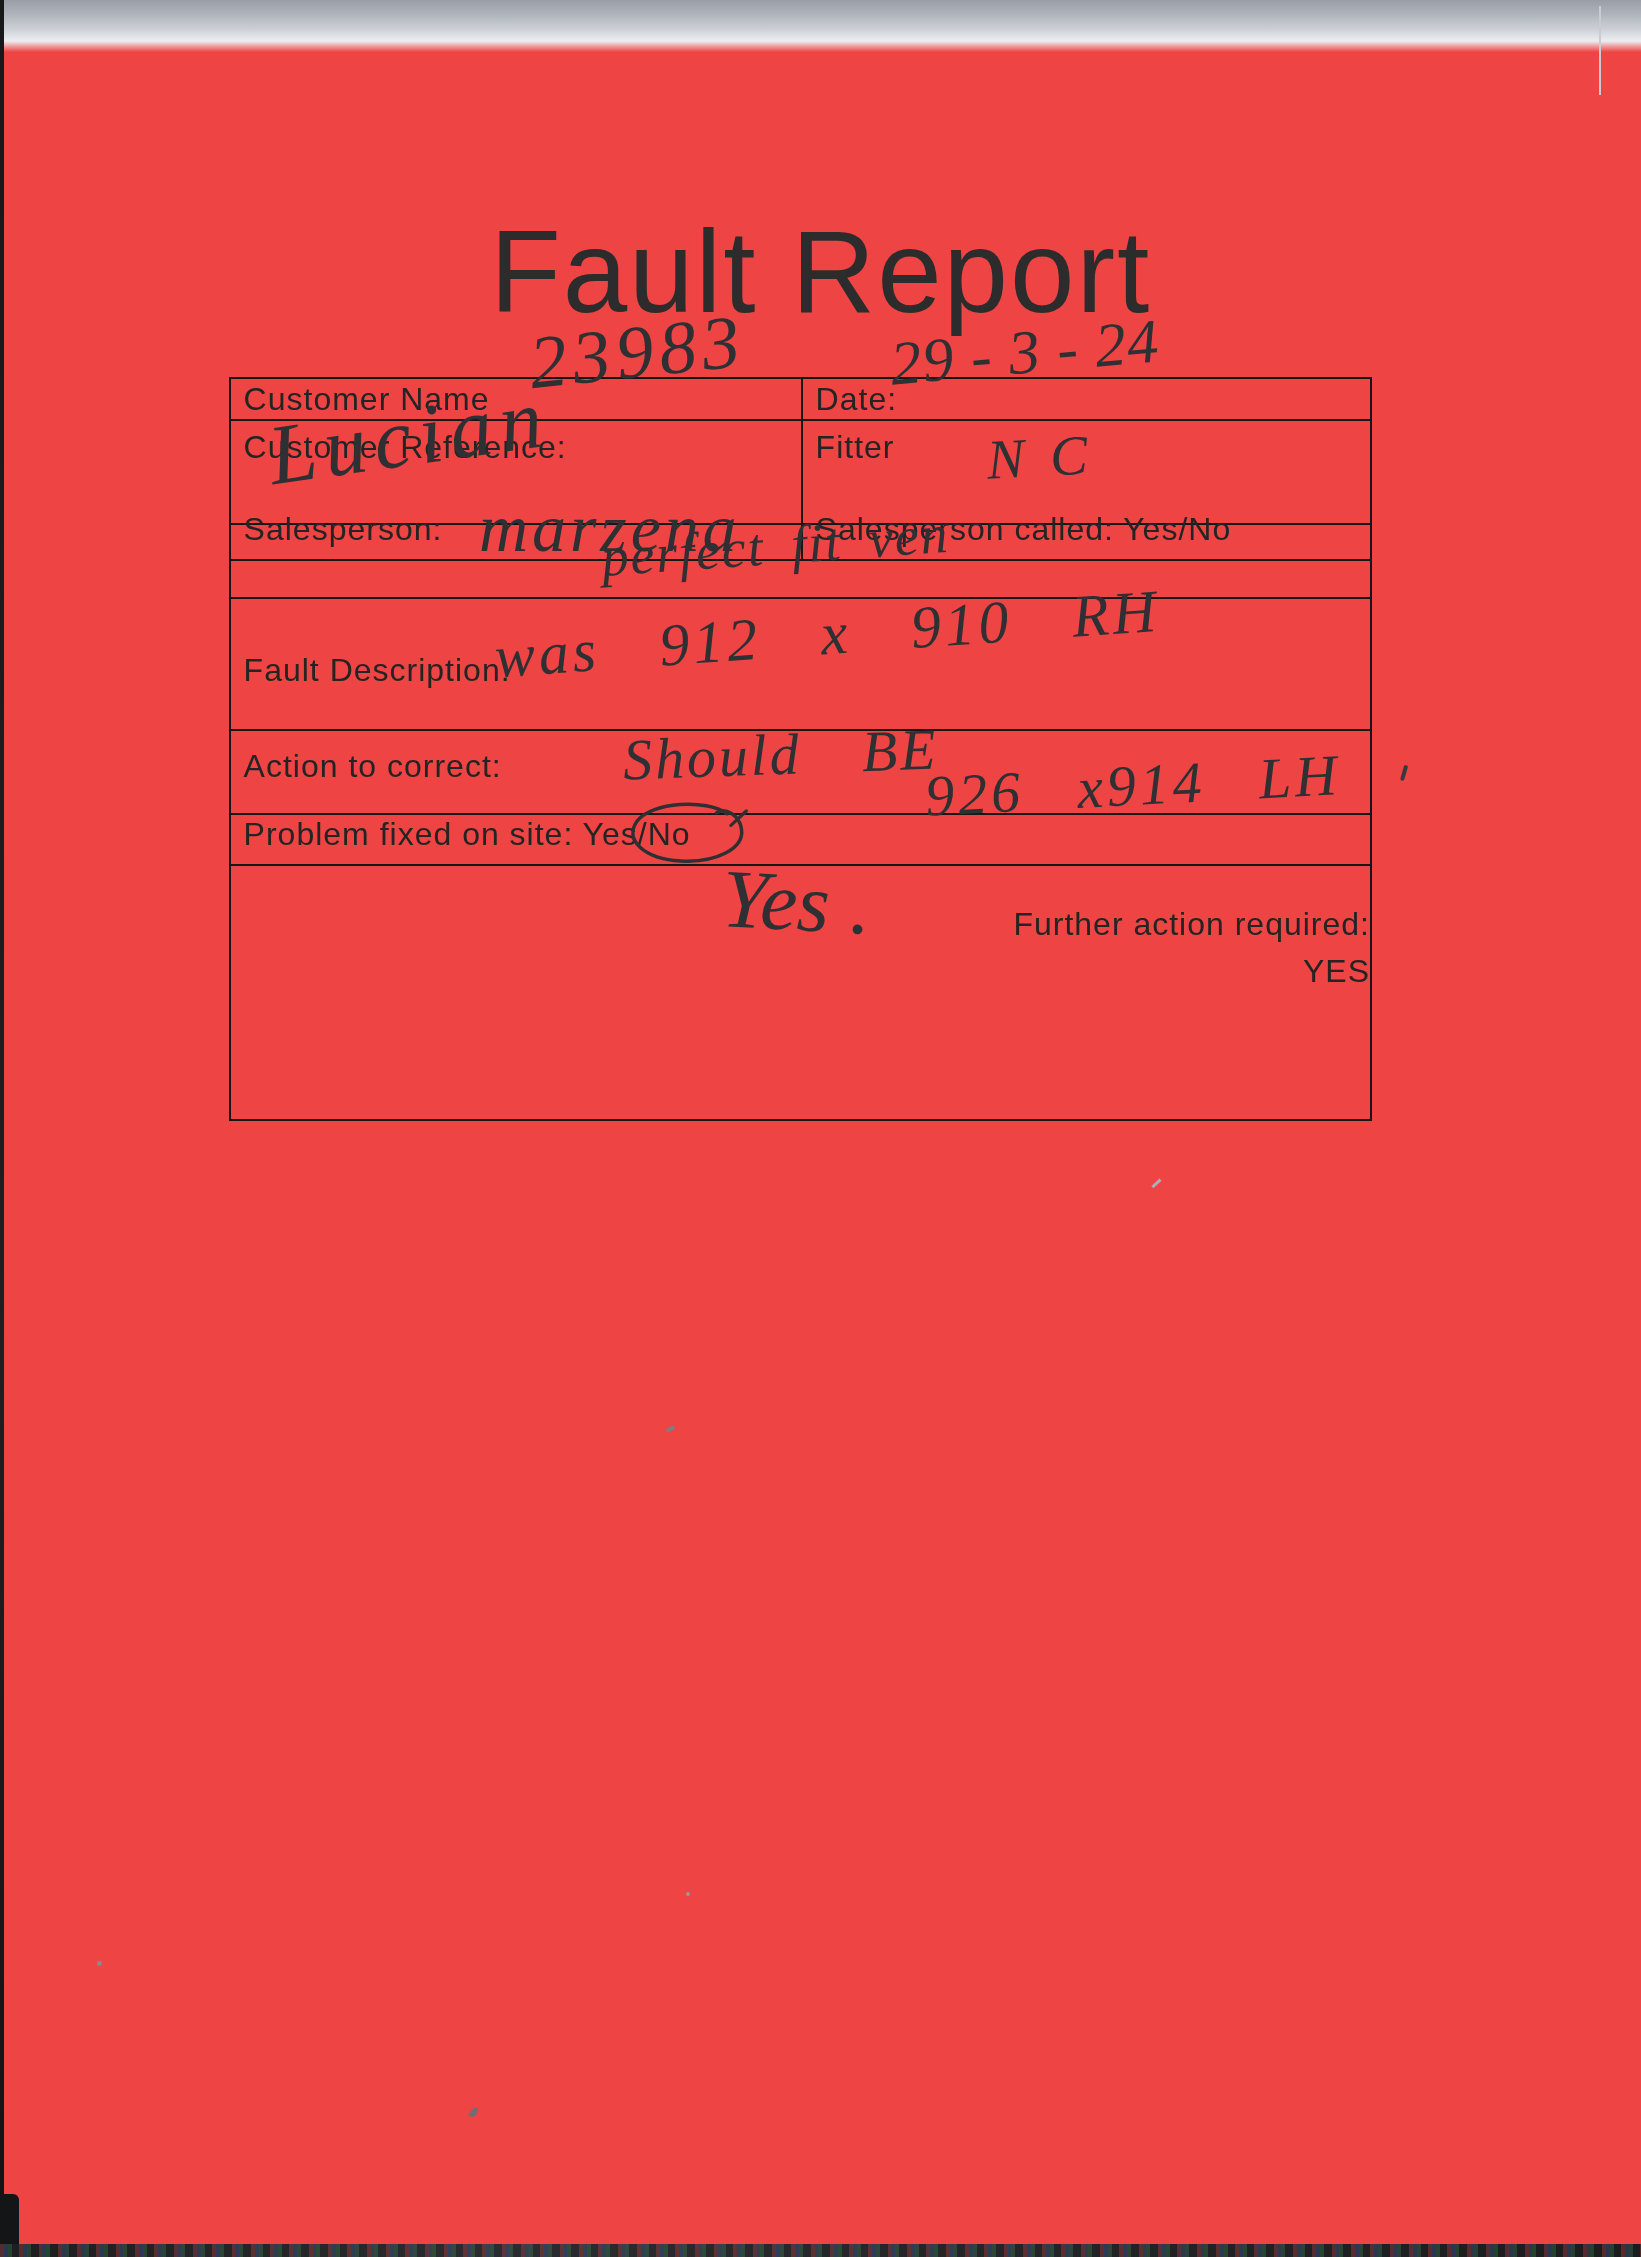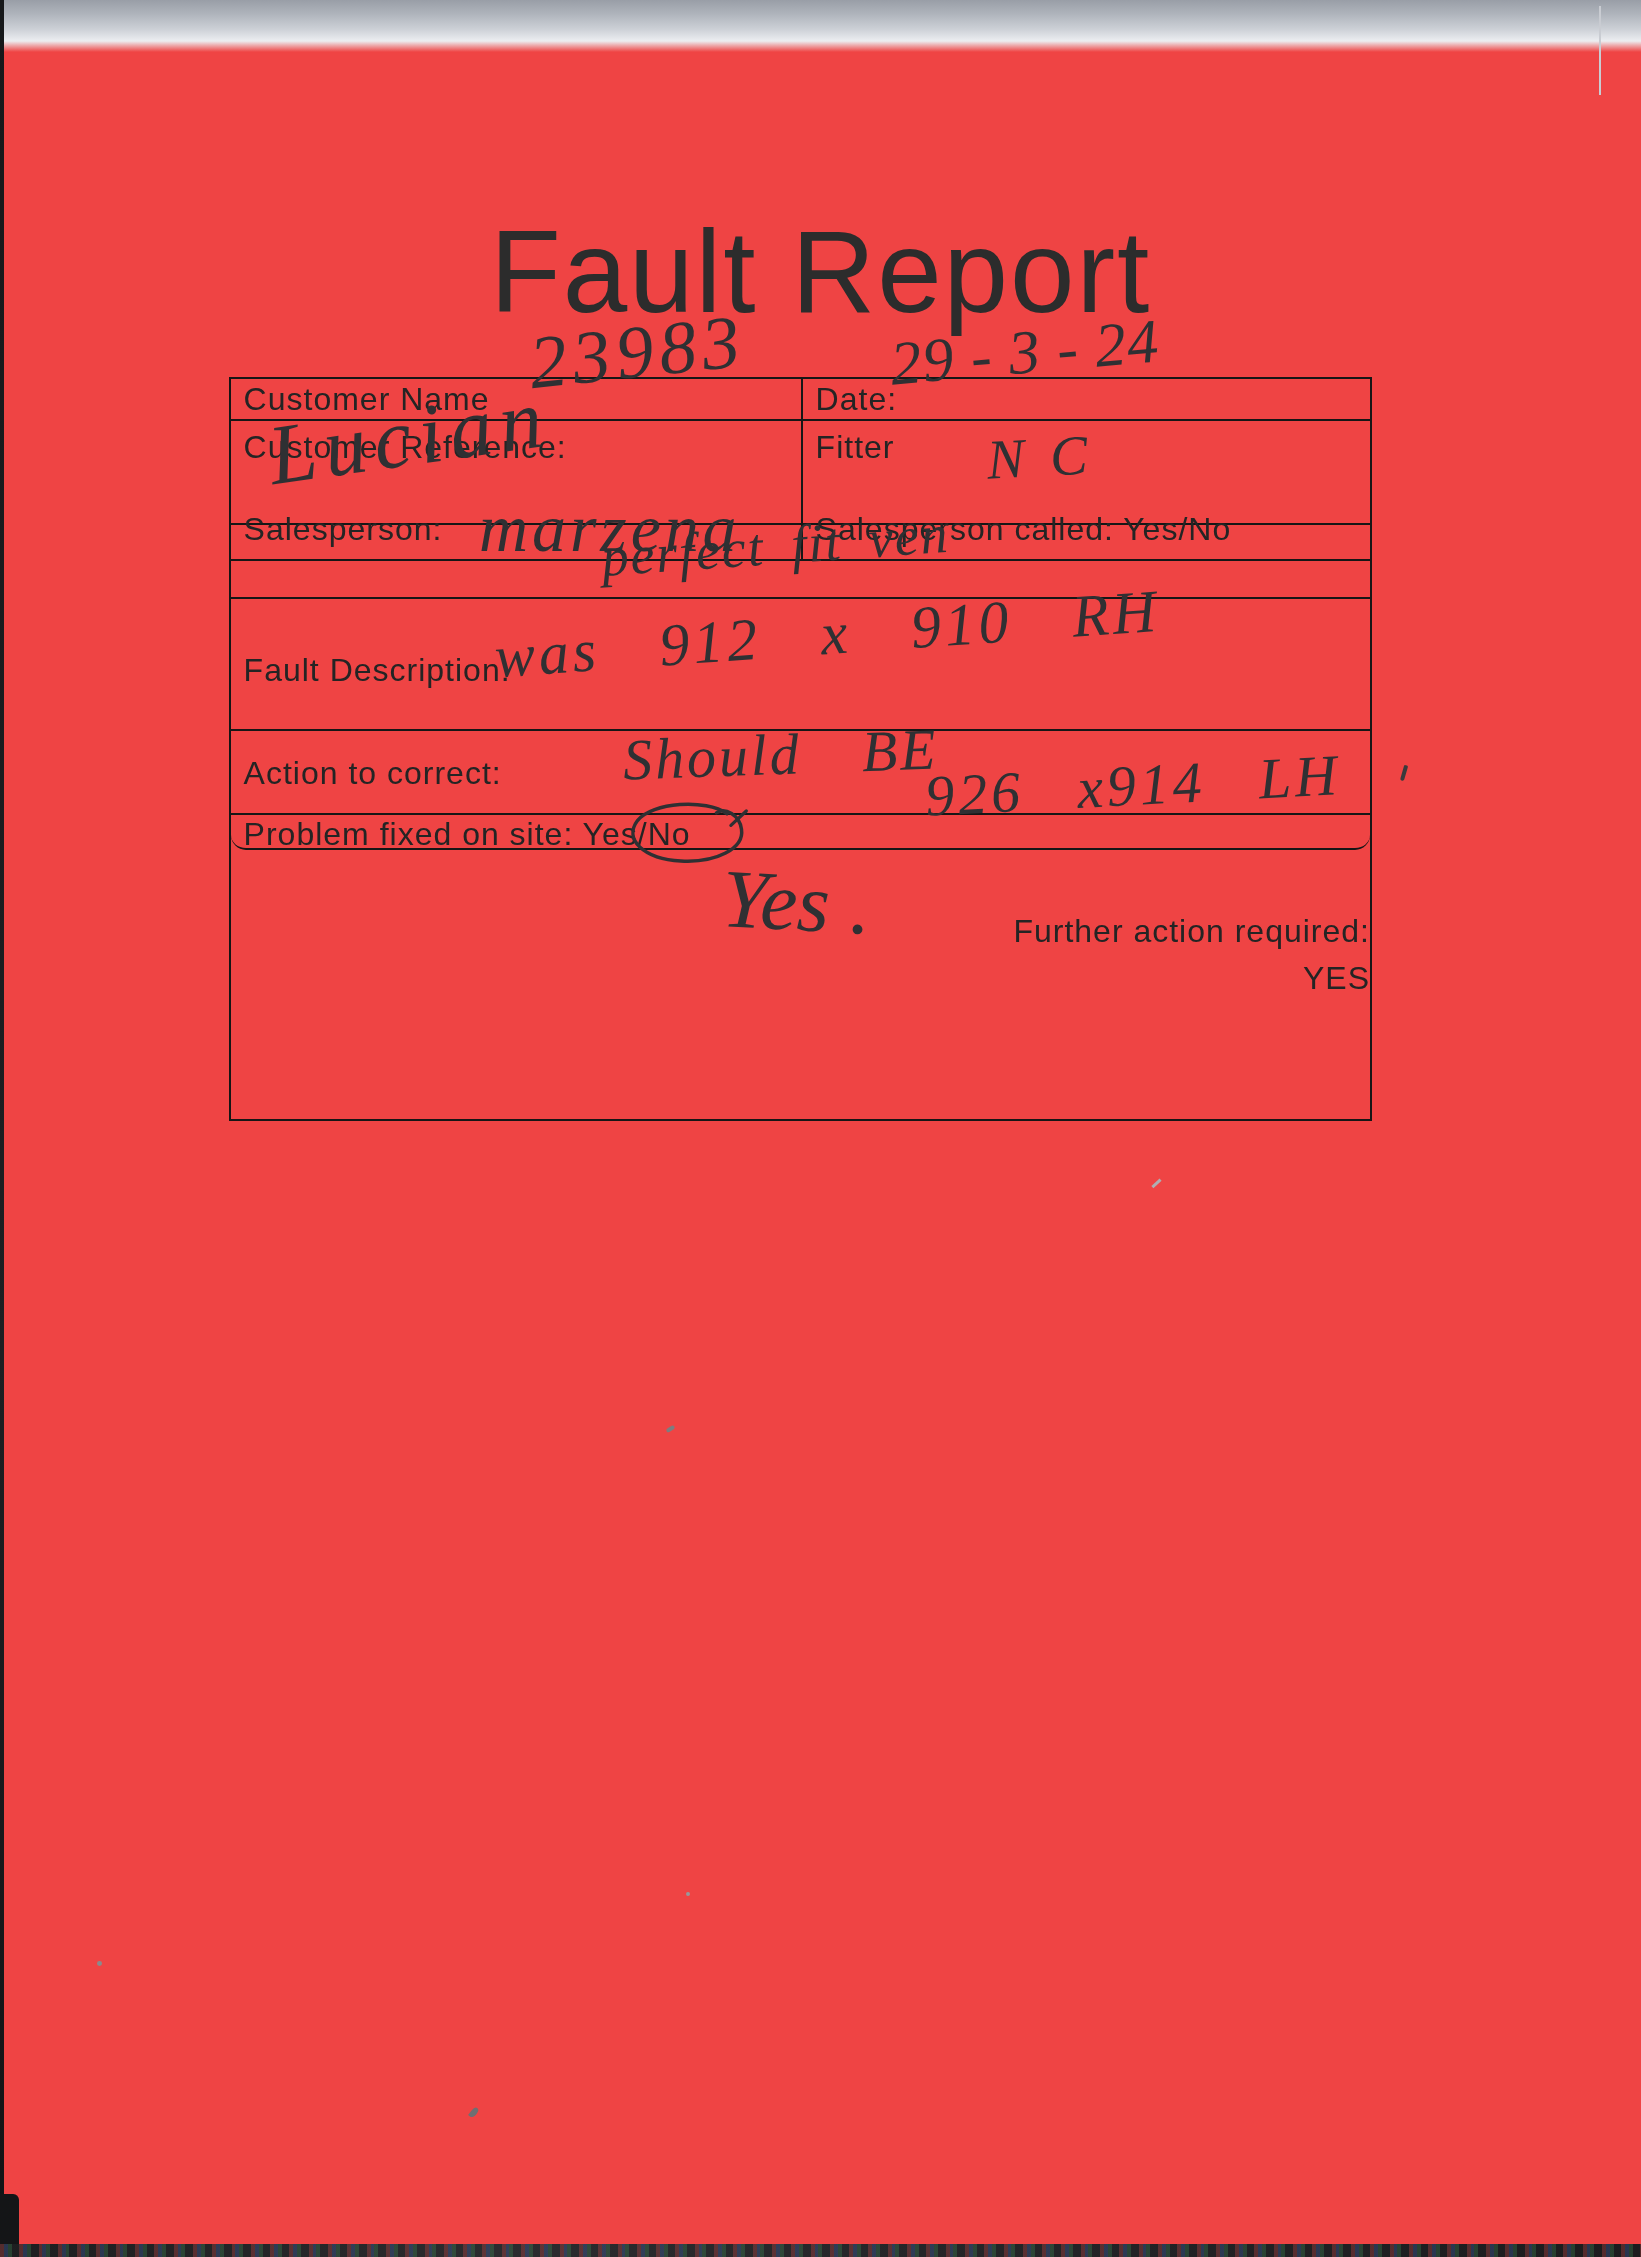--- a/index.html
+++ b/index.html
@@ -60,24 +60,24 @@
     font-size: 32px; letter-spacing: 1px; color: #242424;
     padding-left: 12.6px; white-space: nowrap;
   }
   .vcenter { display: flex; align-items: center; height: 100%; }
   .r1 { top: 0px;   height: 42px; }
   .r2 { top: 42px;  height: 104px; }
   .r3 { top: 130px; height: 52px; }
   .r4 { top: 175px; height: 45px; }
   .r5 { top: 232px; height: 120px; }
   .r6 { top: 350px; height: 86px; }
-  .r7 { top: 435px; height: 36px; border-radius: 15px; }
+  .r7 { top: 435px; height: 52px; }
   .r8 { top: 508px; height: 265px; text-align: right; }
   .pad-top-8  { padding-top: 7.7px; }
-  .pad-top-12 { padding-top: 26px; }
+  .pad-top-12 { padding-top: 19px; }
   .lh44 { line-height: 40px; }
   .no-box { position: relative; display: inline-block; }
   .no-circle-svg { position: absolute; left: -23px; top: -11.6px; width: 129px; height: 66px; overflow: visible; }
   .further-value { margin-top: 9.7px; }
   
   .hw {
     position: absolute; z-index: 5;
     font-family: "Liberation Serif", serif;
     font-style: italic;
     color: #2f3033;

